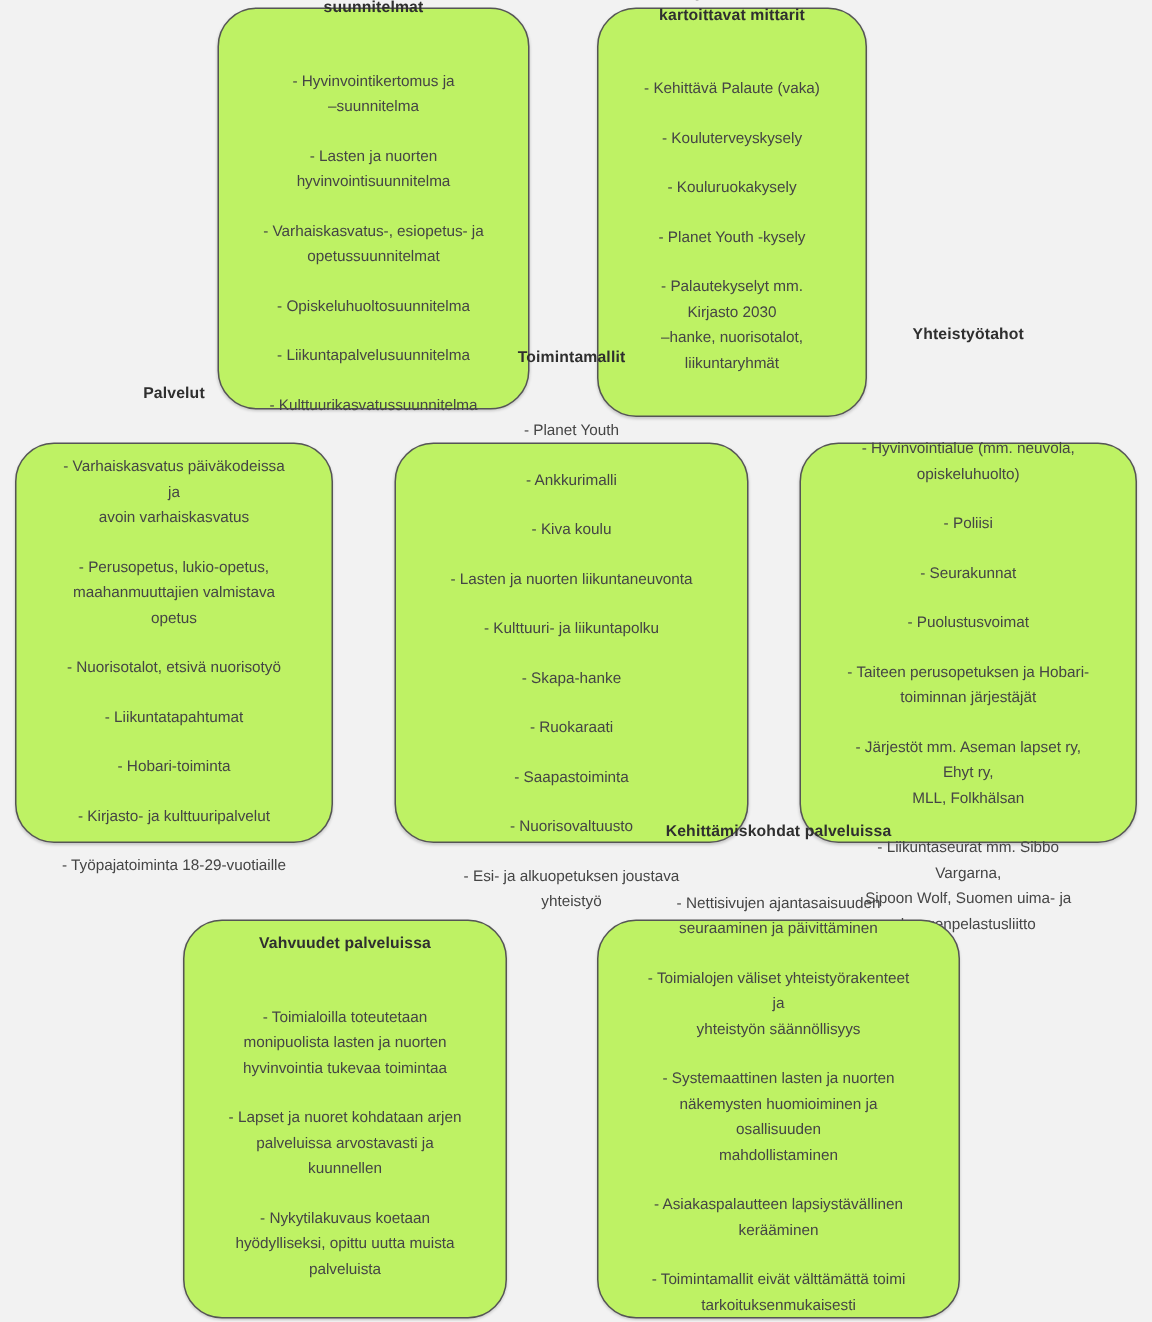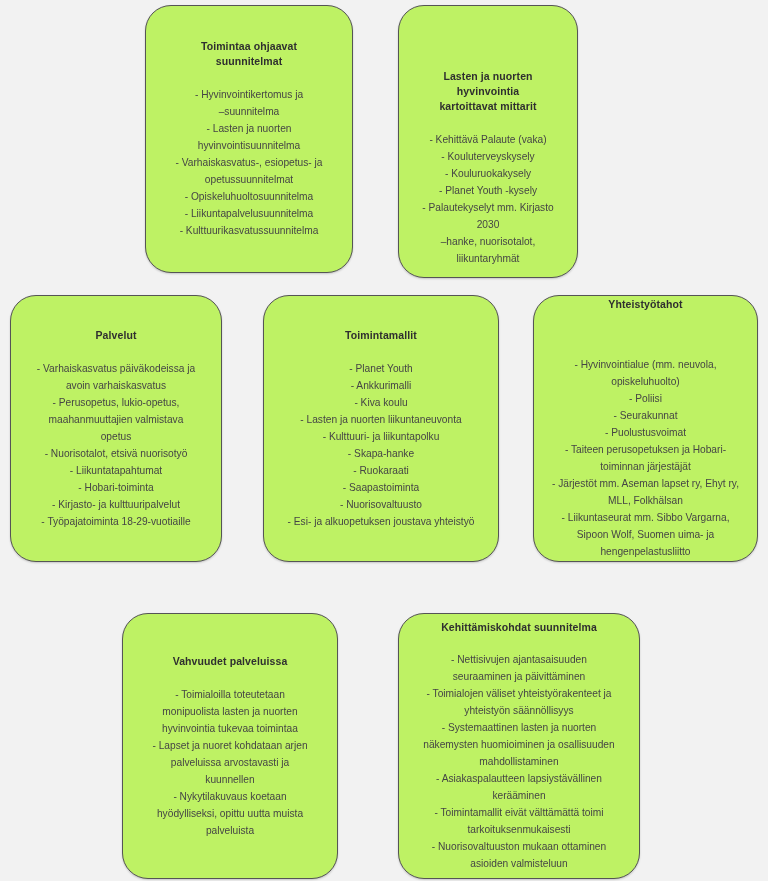--- a/index.html
+++ b/index.html
@@ -52,21 +52,21 @@
     margin: 0;
     padding: 0;
     text-align: center;
   }
 
   .card-list li {
     font-size: 10.2px;
     line-height: 17px;
     color: #454545;
     text-align: center;
-    margin: 0;
+    margin: 16px;
     padding: 0;
     white-space: pre-line;
   }
 
   
   #card-suunnitelmat {
     left: 145px;
     top: 5px;
     width: 208px;
     height: 268px;
@@ -212,21 +212,21 @@
       <li>- Lapset ja nuoret kohdataan arjen
 palveluissa arvostavasti ja
 kuunnellen</li>
       <li>- Nykytilakuvaus koetaan
 hyödylliseksi, opittu uutta muista
 palveluista</li>
     </ul>
   </section>
 
   <section class="card" id="card-kehittamiskohdat">
-    <h2 class="card-title">Kehittämiskohdat suunnitelma</h2>
+    <h2 class="card-title">Kehittämiskohdat palveluissa</h2>
     <ul class="card-list">
       <li>- Nettisivujen ajantasaisuuden
 seuraaminen ja päivittäminen</li>
       <li>- Toimialojen väliset yhteistyörakenteet ja
 yhteistyön säännöllisyys</li>
       <li>- Systemaattinen lasten ja nuorten
 näkemysten huomioiminen ja osallisuuden
 mahdollistaminen</li>
       <li>- Asiakaspalautteen lapsiystävällinen
 kerääminen</li>

